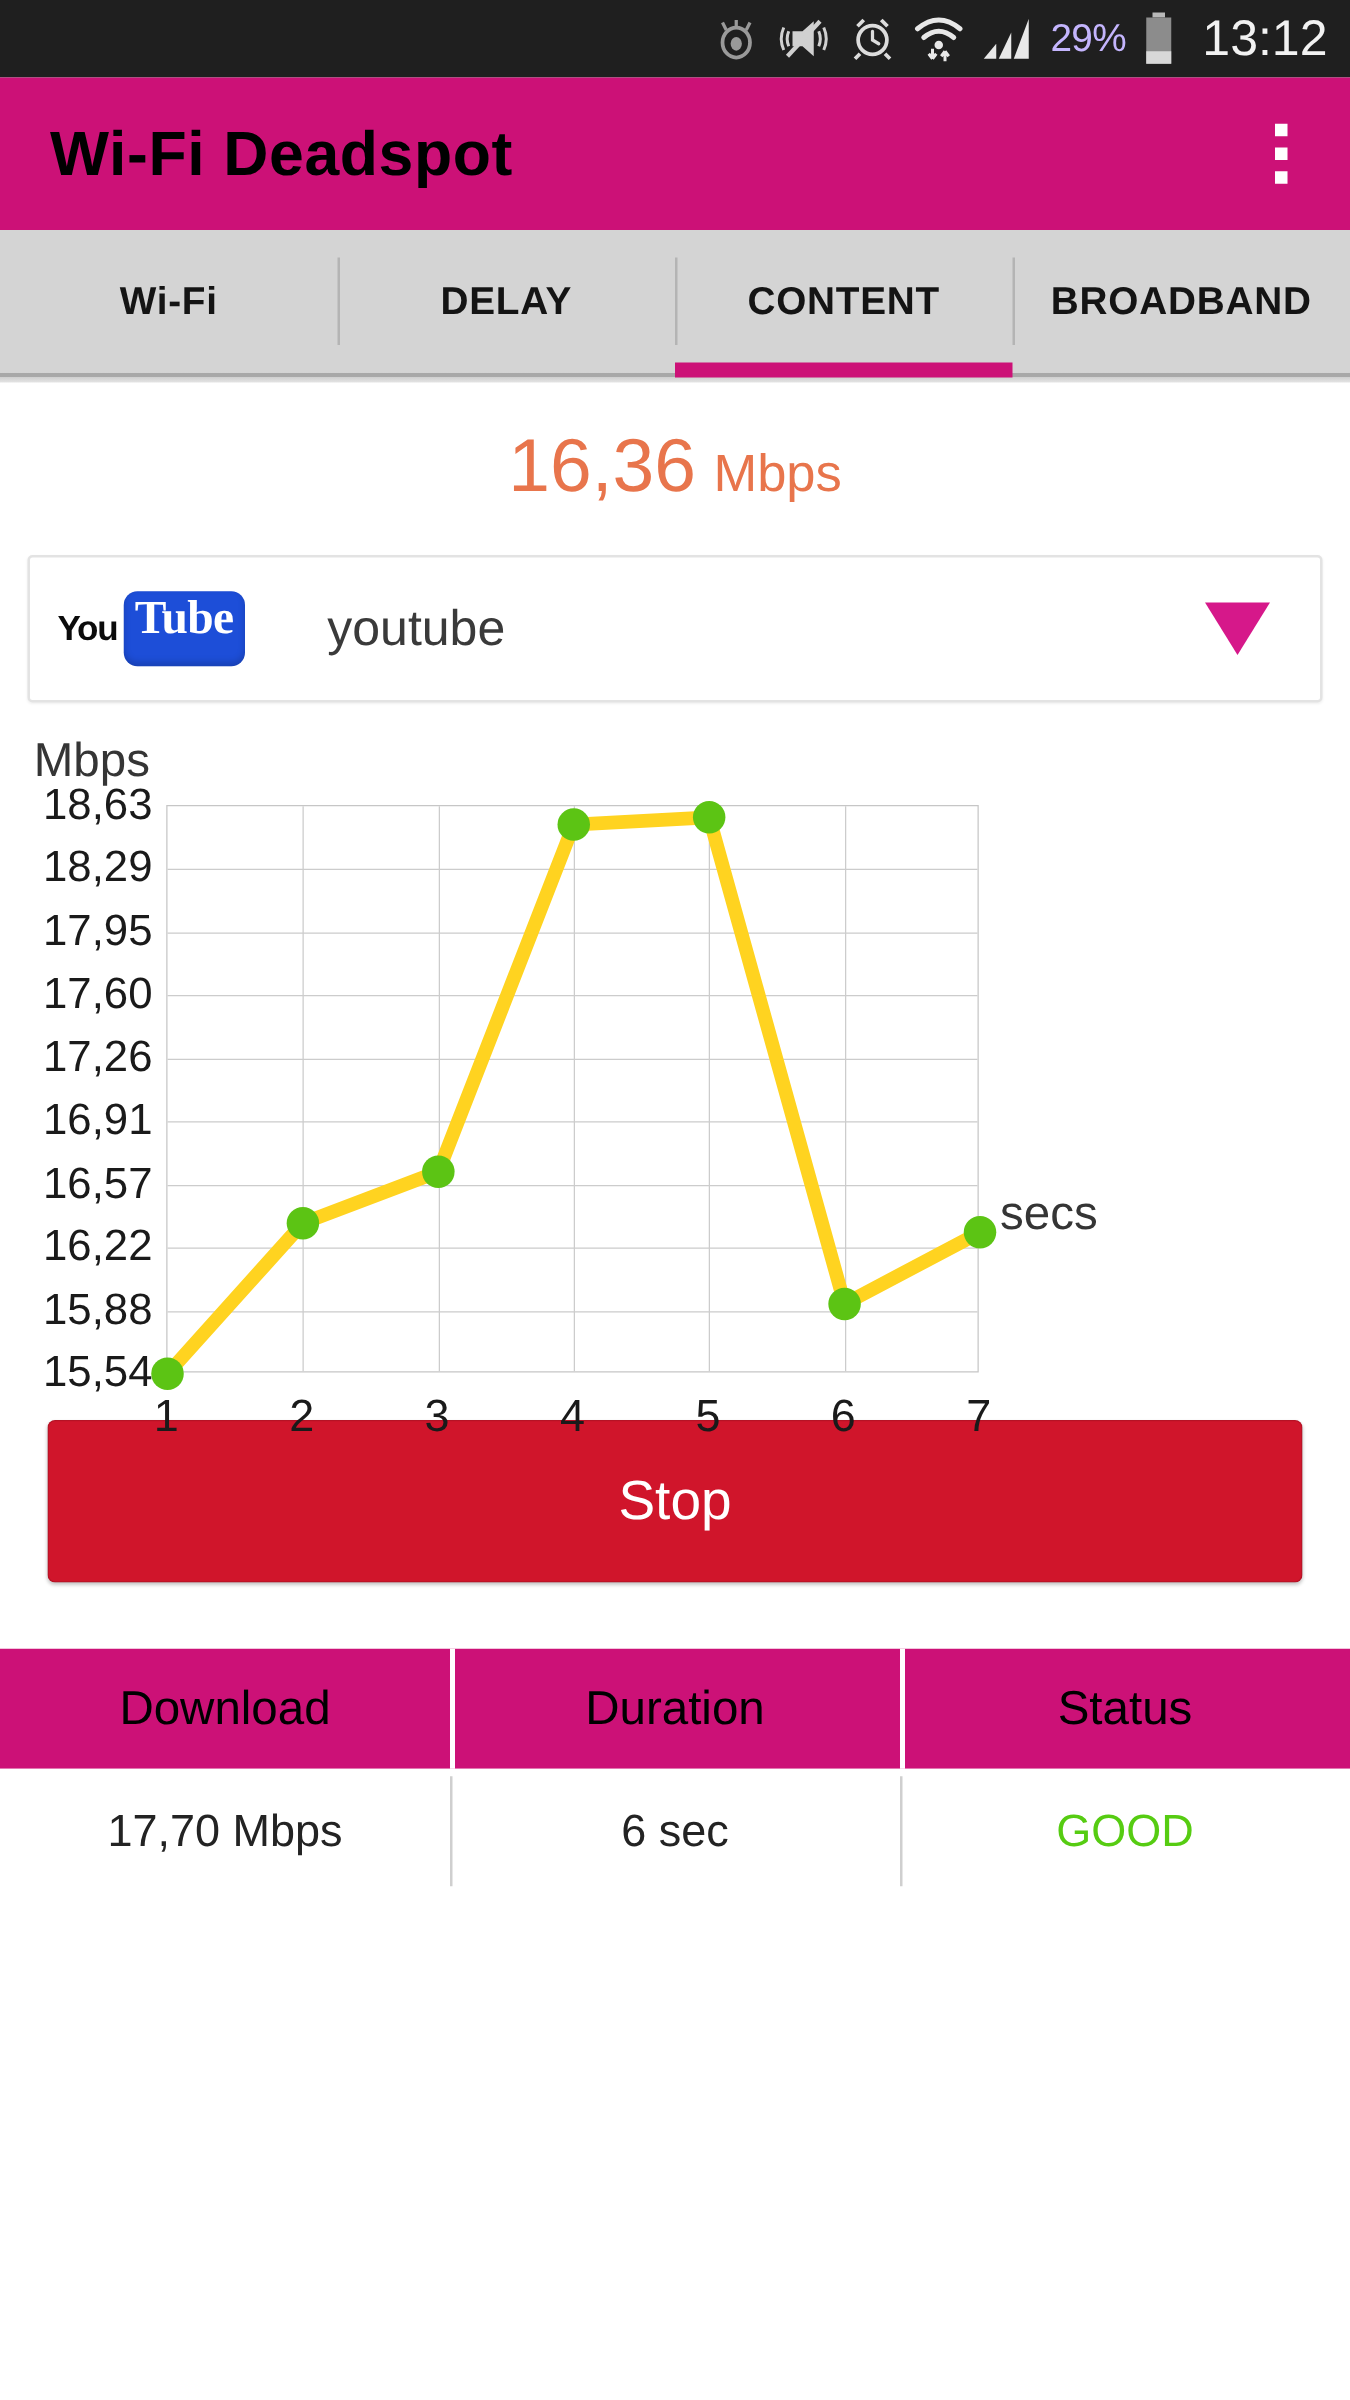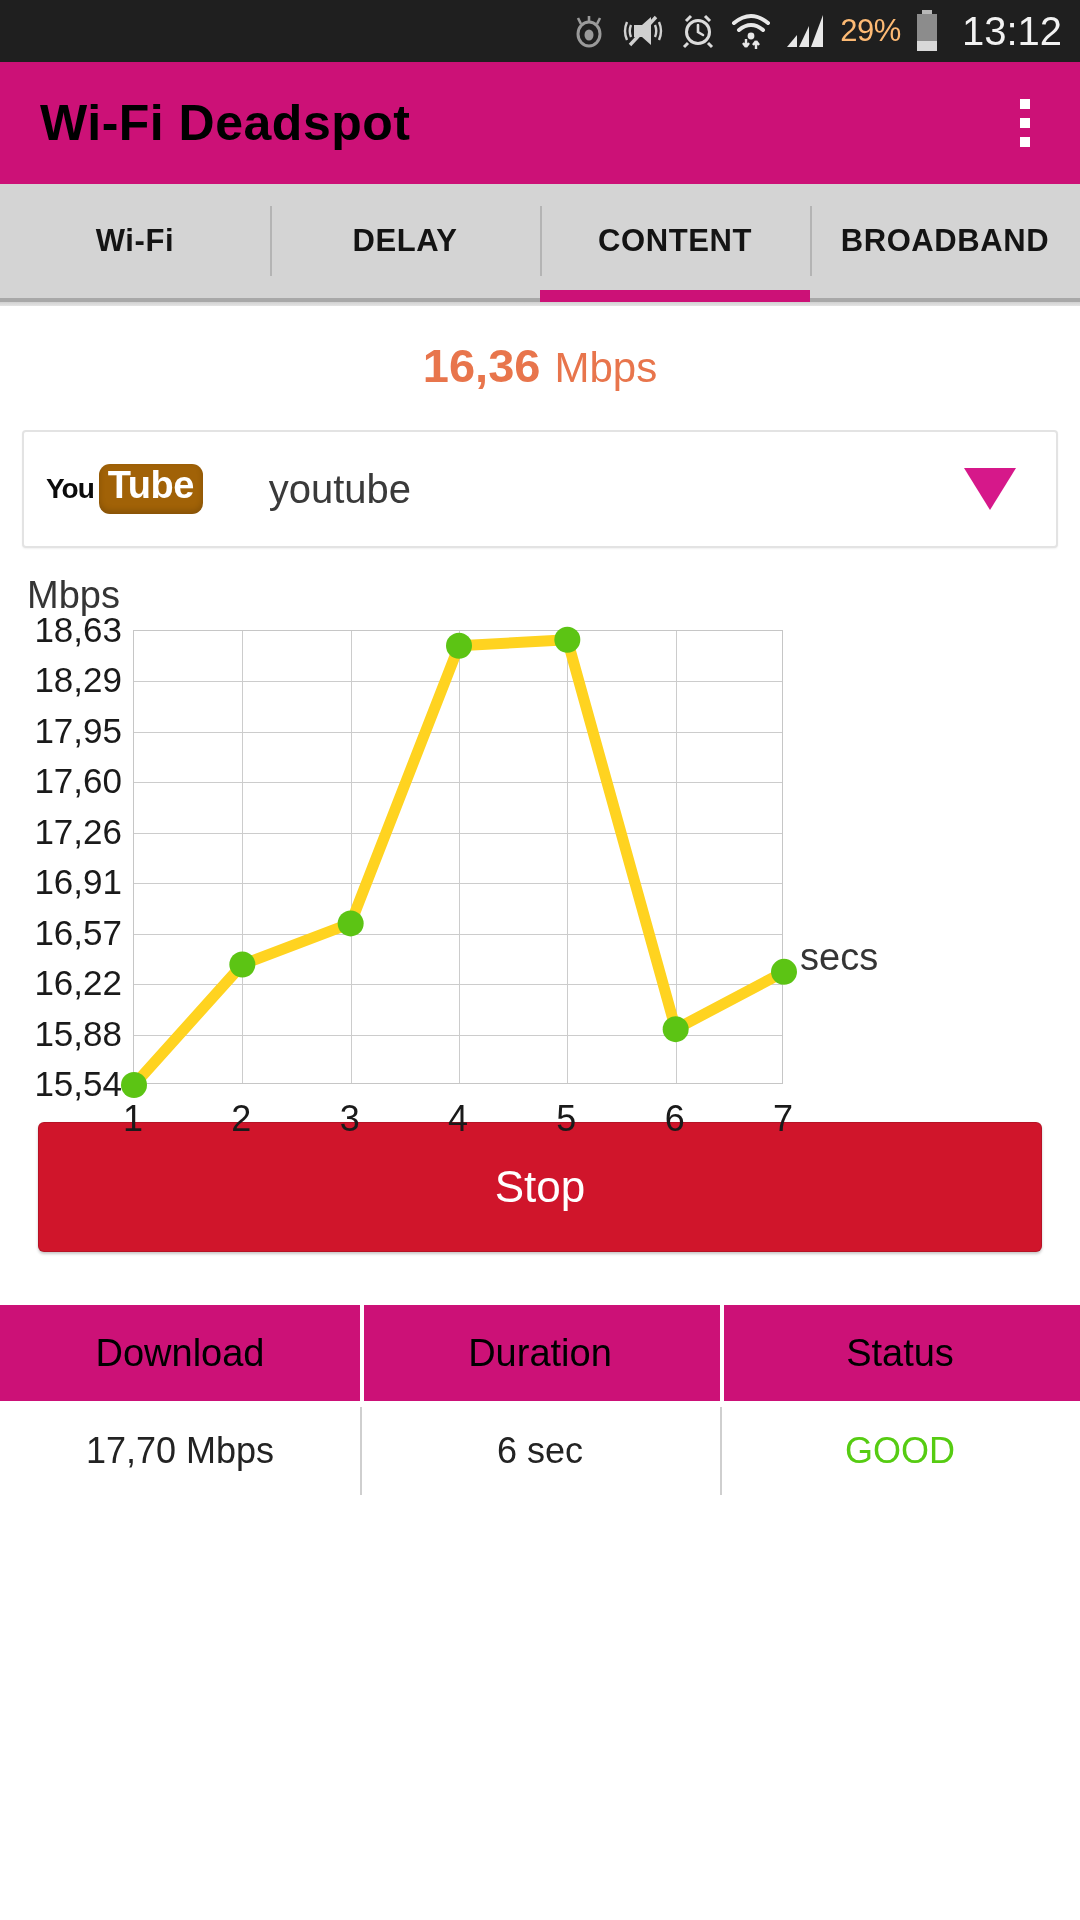--- a/index.html
+++ b/index.html
@@ -11,21 +11,21 @@
   }
 
   
   .statusbar {
     height: 62px; background: #1f1f1f;
     display: flex; align-items: center; justify-content: flex-end;
     padding-right: 18px; gap: 13px;
   }
   .statusbar .sb-icon { display: block; }
   .sb-pct {
-    color: #fdba74; font-size: 31px; font-weight: 400;
+    color: #c4b5fd; font-size: 31px; font-weight: 400;
     letter-spacing: -0.5px; font-family: "Liberation Sans", sans-serif;
   }
   .sb-clock {
     color: #f2f2f2; font-size: 40px; font-weight: 400;
     margin-left: 9px; letter-spacing: 0px;
   }
 
   
   .actionbar {
     height: 122px; background: #cc1177;
@@ -66,44 +66,45 @@
   .tab-underline {
     height: 8px;
     background: linear-gradient(to bottom, #a8a8a8 0%, #a8a8a8 45%, #cfcfcf 46%, #e4e4e4 100%);
   }
 
   
   .speed-row {
     margin-top: 32px; text-align: center;
     display: flex; justify-content: center; align-items: baseline; gap: 14px;
   }
-  .speed-value { font-size: 47px; font-weight: bold; color: #e8754c; letter-spacing: 0px; }
+  .speed-value { font-size: 60px; font-weight: normal; color: #e8754c; letter-spacing: 0px; }
   .speed-unit  { font-size: 42px; font-weight: 400; color: #e8754c; }
 
   
   .selector {
     margin: 37px 22px 0 22px; height: 118px;
     background: #ffffff; border: 2px solid #e3e3e3; border-radius: 4px;
     box-shadow: 0 1px 2px rgba(0,0,0,0.06);
     display: flex; align-items: center; position: relative;
   }
   .yt-logo {
     margin-left: 22px; display: flex; align-items: center;
     height: 52px;
   }
   .yt-you {
     font-size: 28px; font-weight: bold; color: #0b0b0b;
     letter-spacing: -1px; line-height: 1;
     font-family: "Liberation Sans", sans-serif;
   }
   .yt-tube {
-    background: #a16207; color: #ffffff; font-size: 38px; font-weight: bold;
-    border-radius: 11px; padding: 2px 9px 8px 9px; margin-left: 5px;
+    background: #1d4ed8; color: #ffffff; font-size: 38px; font-weight: bold;
+    border-radius: 11px; padding: 2px 9px 18px 9px; margin-left: 5px;
     line-height: 1.05; letter-spacing: -0.5px;
     box-shadow: inset 0 -3px 6px rgba(0,0,0,0.18);
+    font-family: Liberation Serif, serif;
   }
   .selector-label {
     margin-left: 66px; font-size: 40px; color: #3a3a3a; font-weight: 400;
   }
   .dropdown-arrow {
     position: absolute; right: 40px; top: 50%; transform: translateY(-50%);
     width: 0; height: 0;
     border-left: 26px solid transparent; border-right: 26px solid transparent;
     border-top: 42px solid #d6188a;
   }

